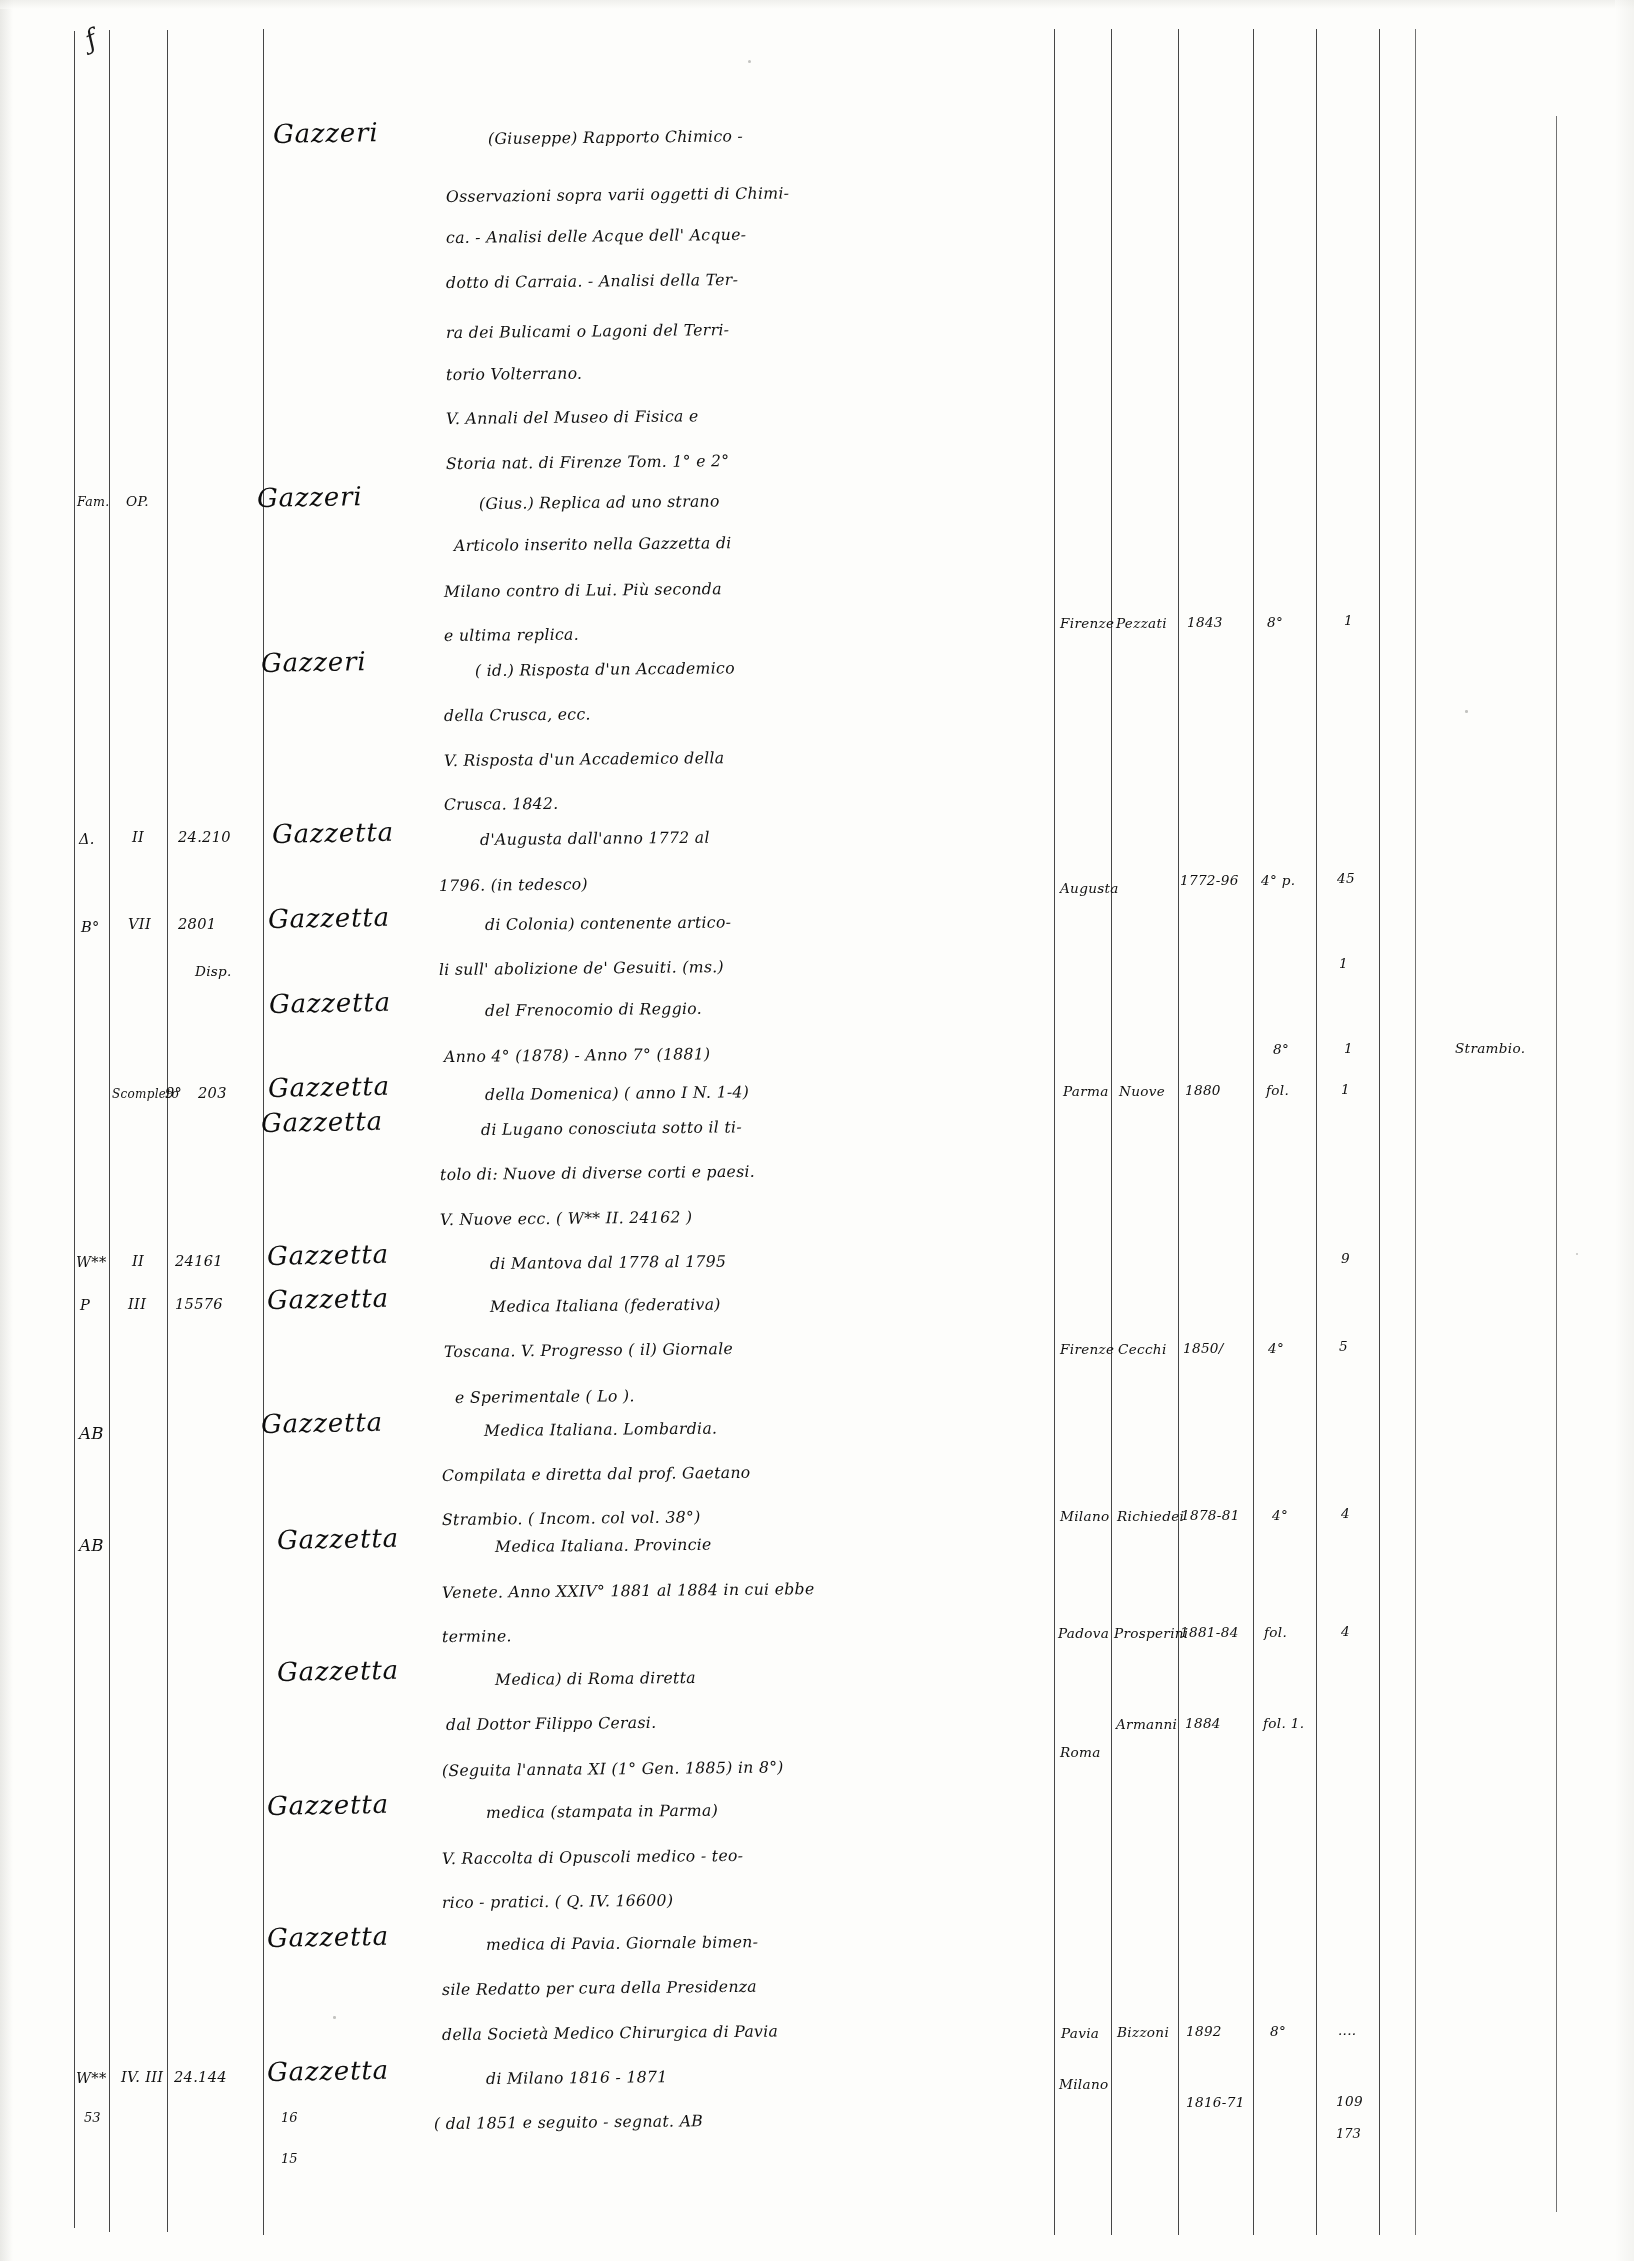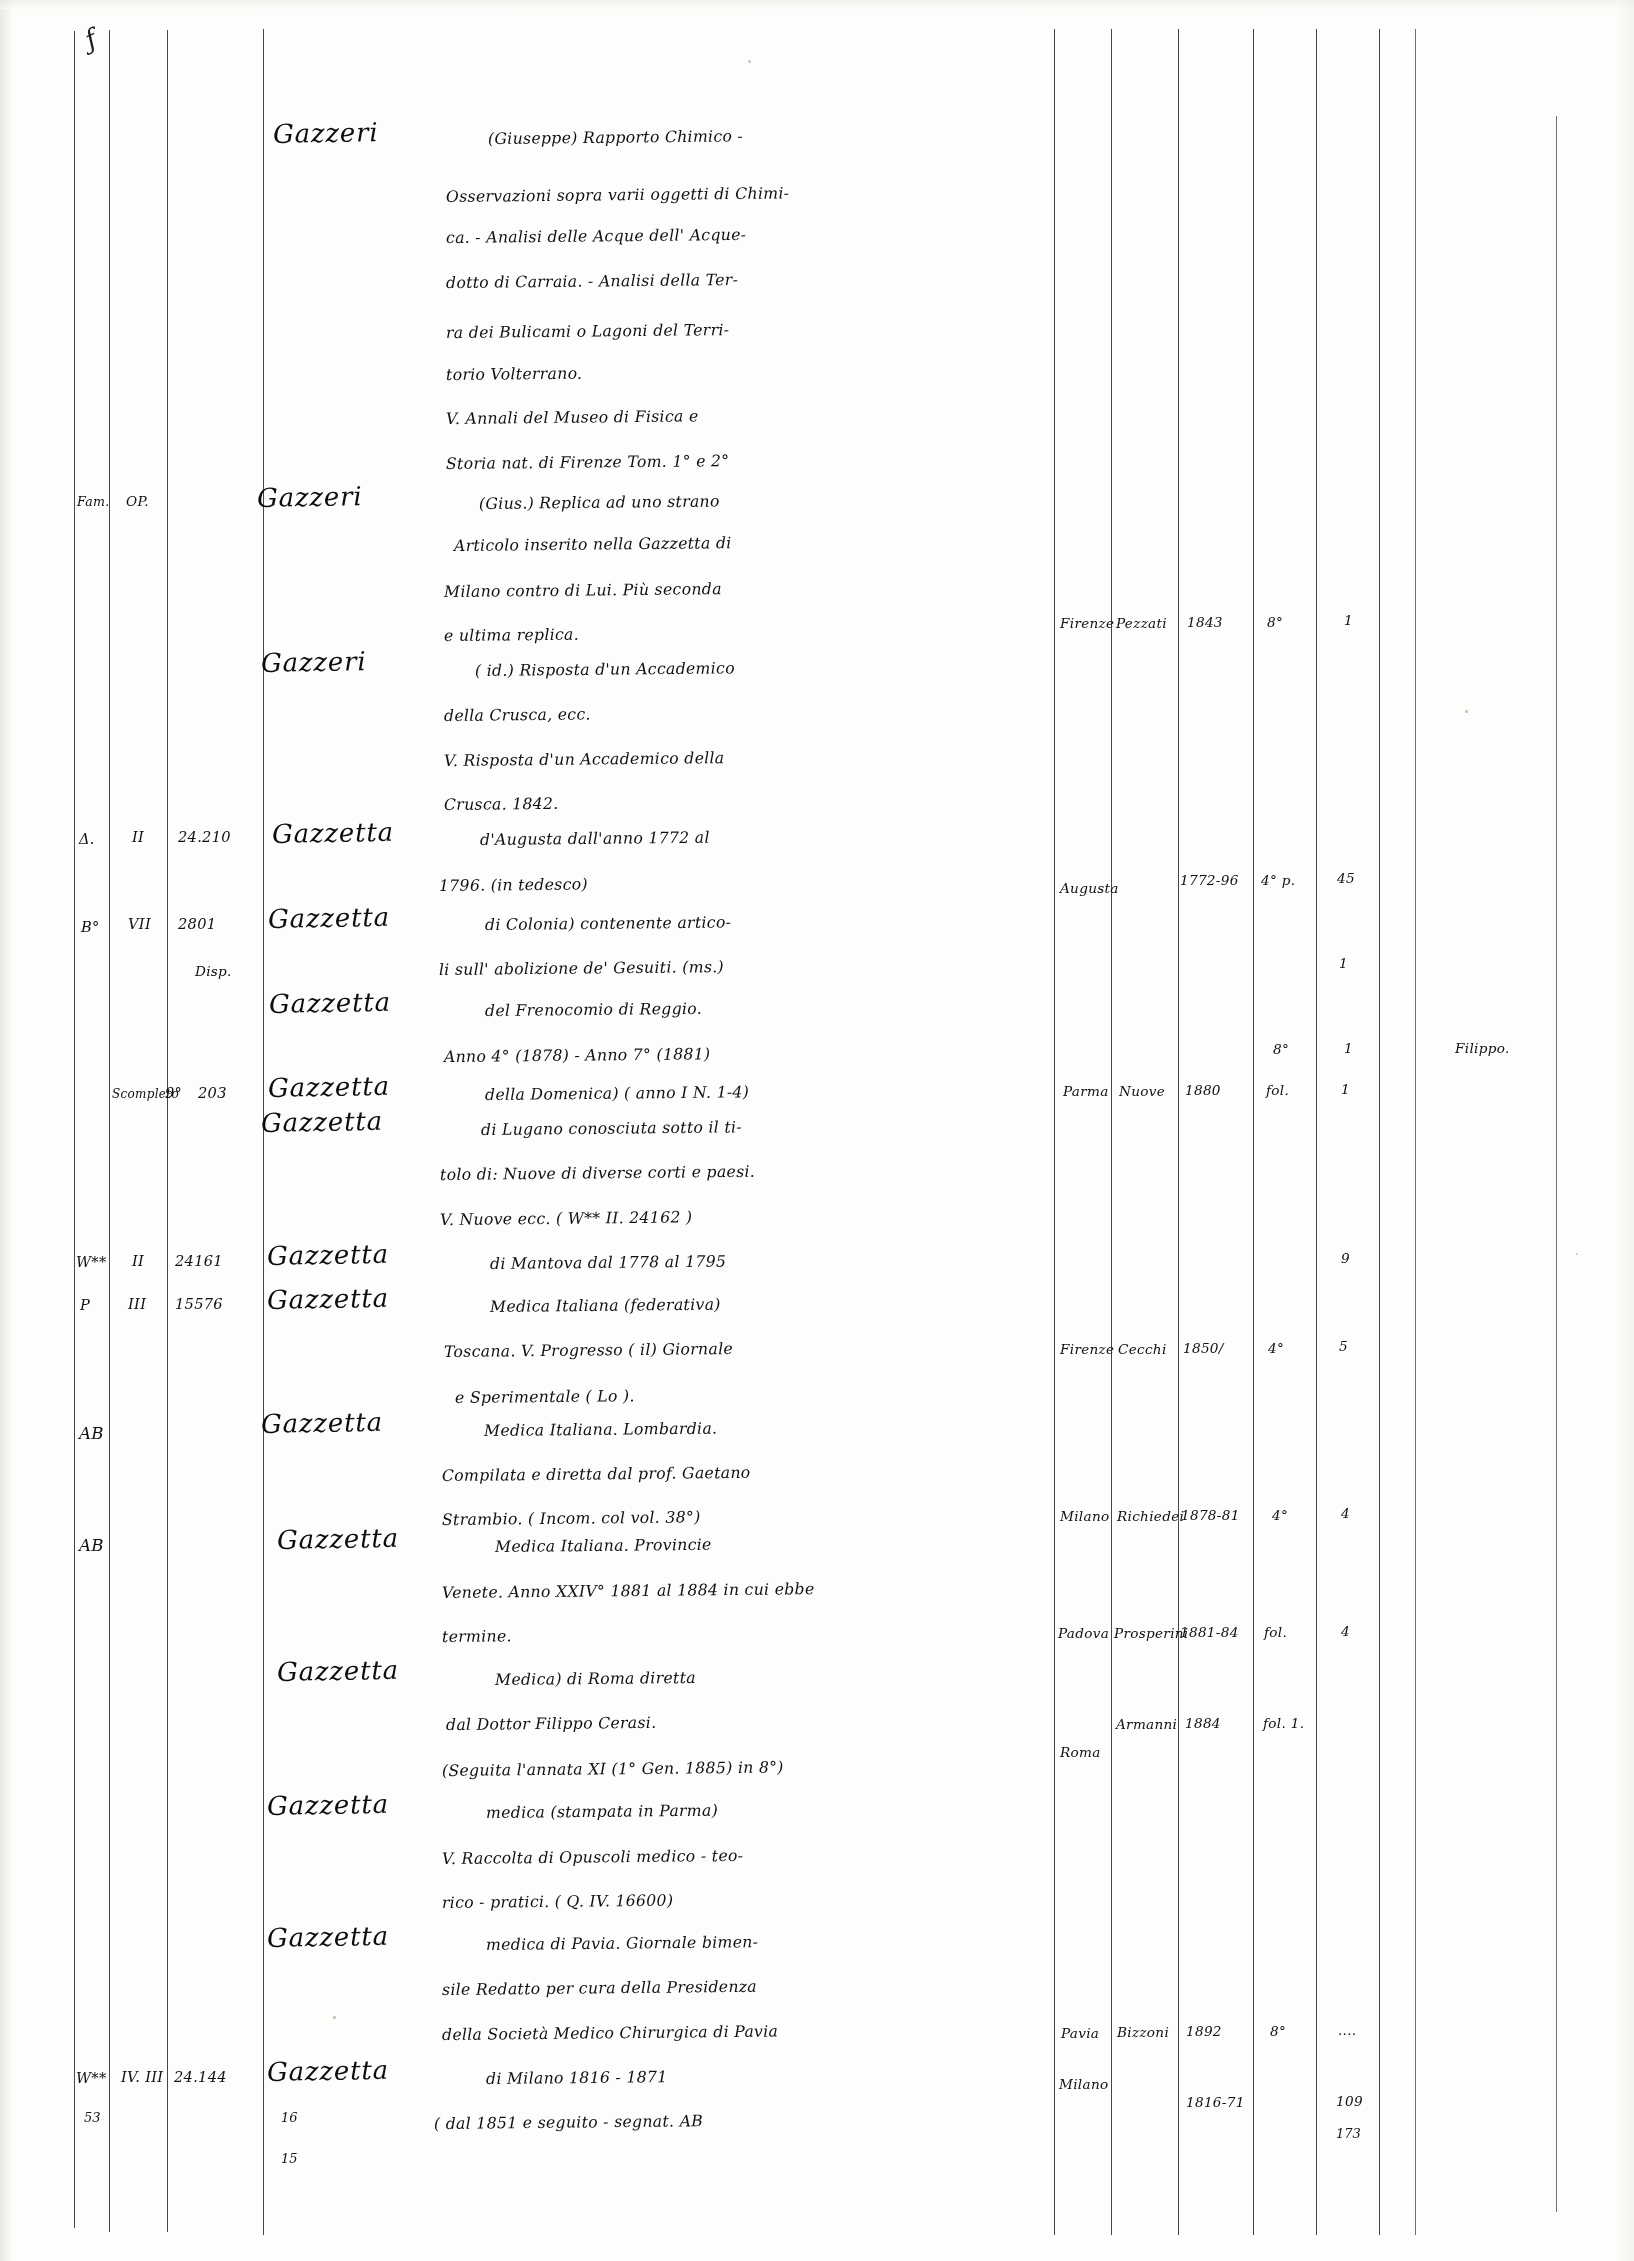--- a/index.html
+++ b/index.html
@@ -178,21 +178,21 @@
   <div class="hw body slant2" style="left:485px; top:915px;">di Colonia) contenente artico-</div>
   <div class="hw body slant2" style="left:439px; top:960px;">li sull' abolizione de' Gesuiti. (ms.)</div>
   <div class="hw col slant0" style="left:1339px; top:955px;">1</div>
 
   <div class="hw col slant0" style="left:195px; top:963px;">Disp.</div>
   <div class="hw entryword slant1" style="left:269px; top:989px;">Gazzetta</div>
   <div class="hw body slant2" style="left:485px; top:1001px;">del Frenocomio di Reggio.</div>
   <div class="hw body slant2" style="left:444px; top:1047px;">Anno 4° (1878) - Anno 7° (1881)</div>
   <div class="hw col slant0" style="left:1273px; top:1041px;">8°</div>
   <div class="hw col slant0" style="left:1344px; top:1040px;">1</div>
-  <div class="hw col slant0" style="left:1455px; top:1040px;">Filippo.</div>
+  <div class="hw col slant0" style="left:1455px; top:1040px;">Strambio.</div>
 
   <div class="hw small slant0" style="left:76px; top:1087px; font-size:12px;">Scompleto</div>
   <div class="hw mark slant0" style="left:165px; top:1084px;">9°</div>
   <div class="hw mark slant0" style="left:198px; top:1084px;">203</div>
   <div class="hw entryword slant1" style="left:268px; top:1073px;">Gazzetta</div>
   <div class="hw body slant2" style="left:485px; top:1085px;">della Domenica) ( anno I N. 1-4)</div>
   <div class="hw col slant0" style="left:1063px; top:1083px;">Parma</div>
   <div class="hw col slant0" style="left:1119px; top:1083px;">Nuove</div>
   <div class="hw col slant0" style="left:1185px; top:1082px;">1880</div>
   <div class="hw col slant0" style="left:1266px; top:1082px;">fol.</div>

